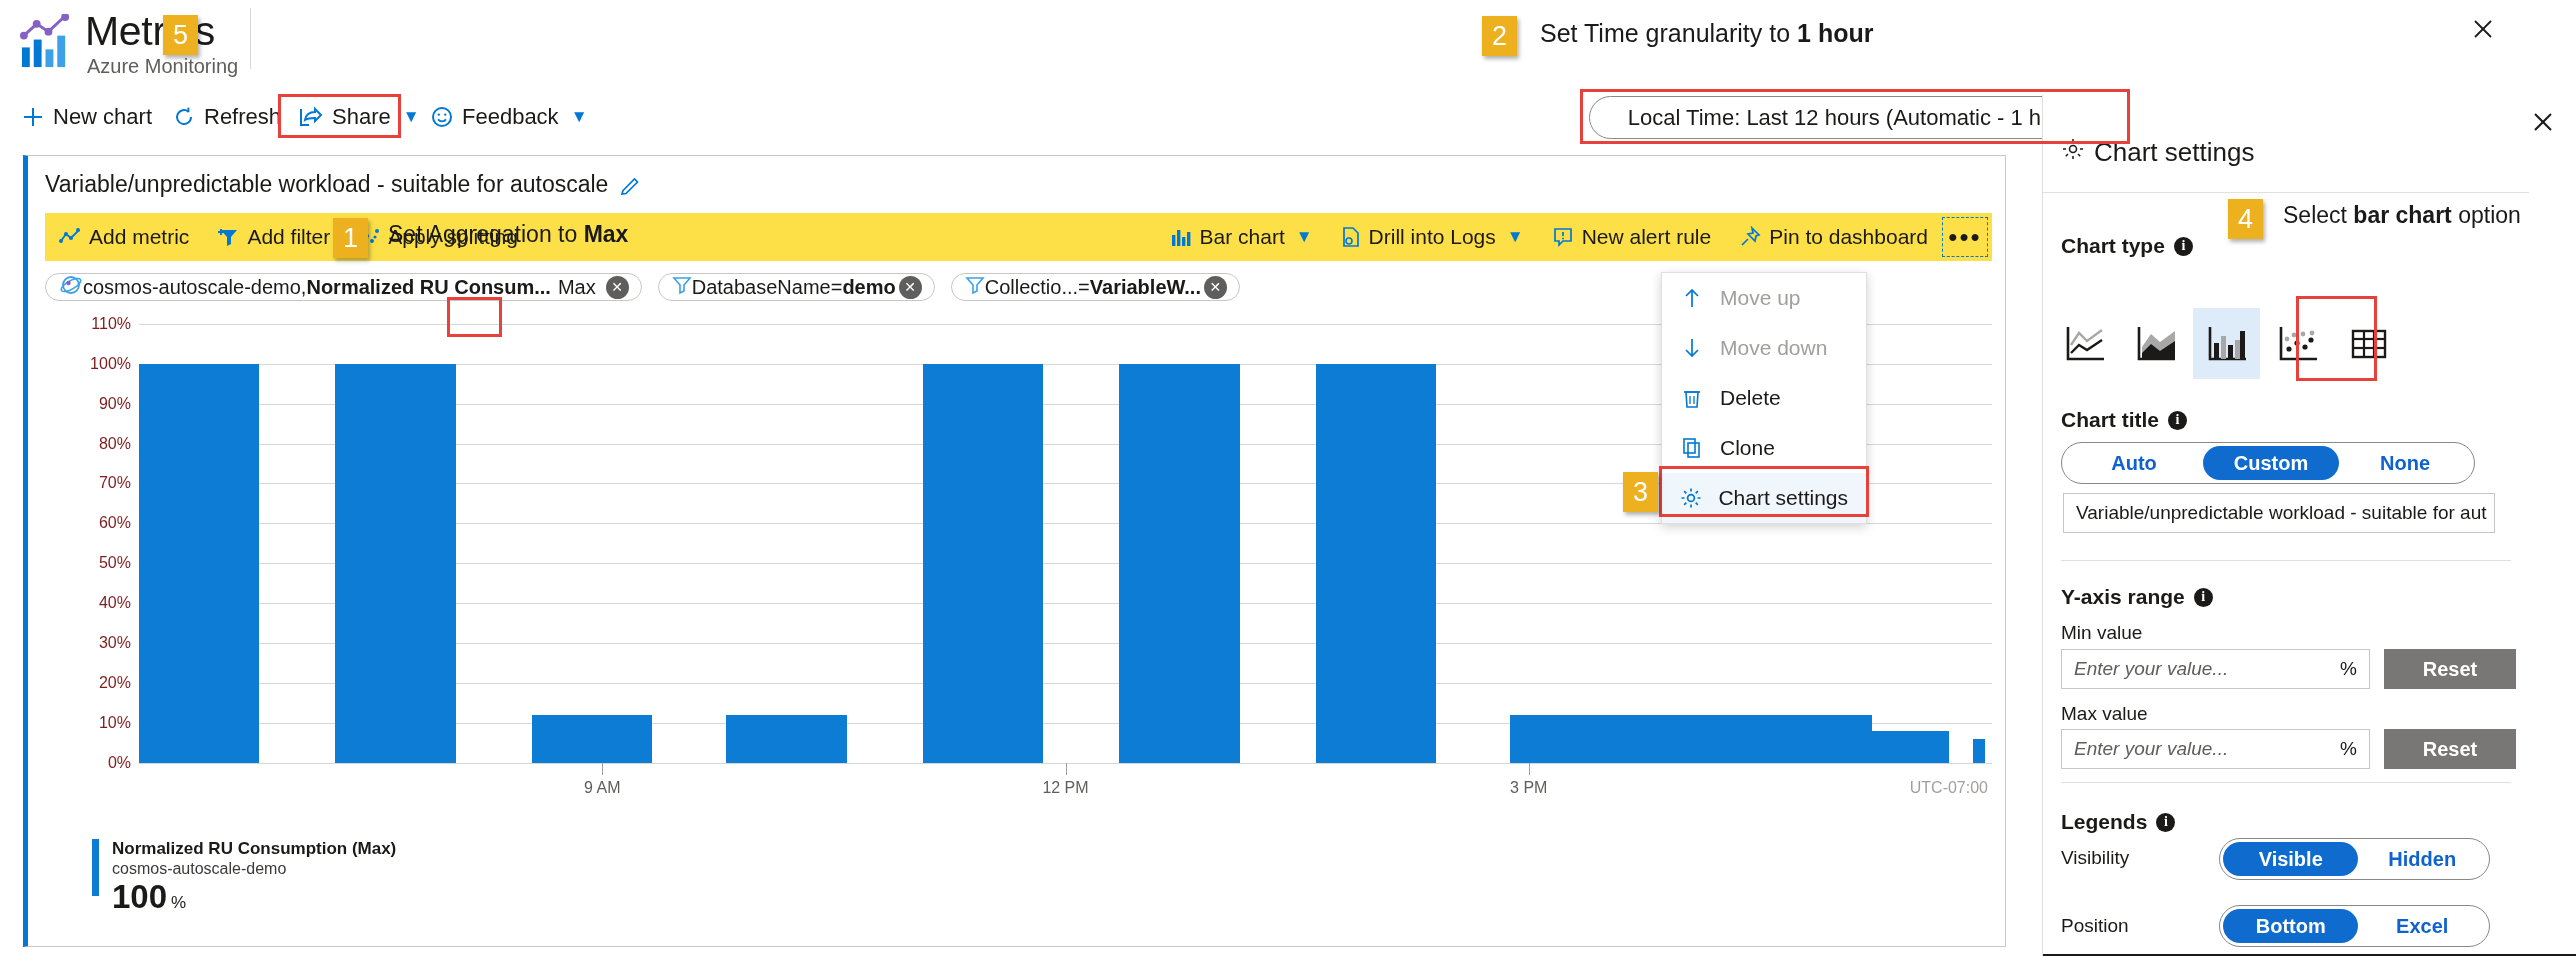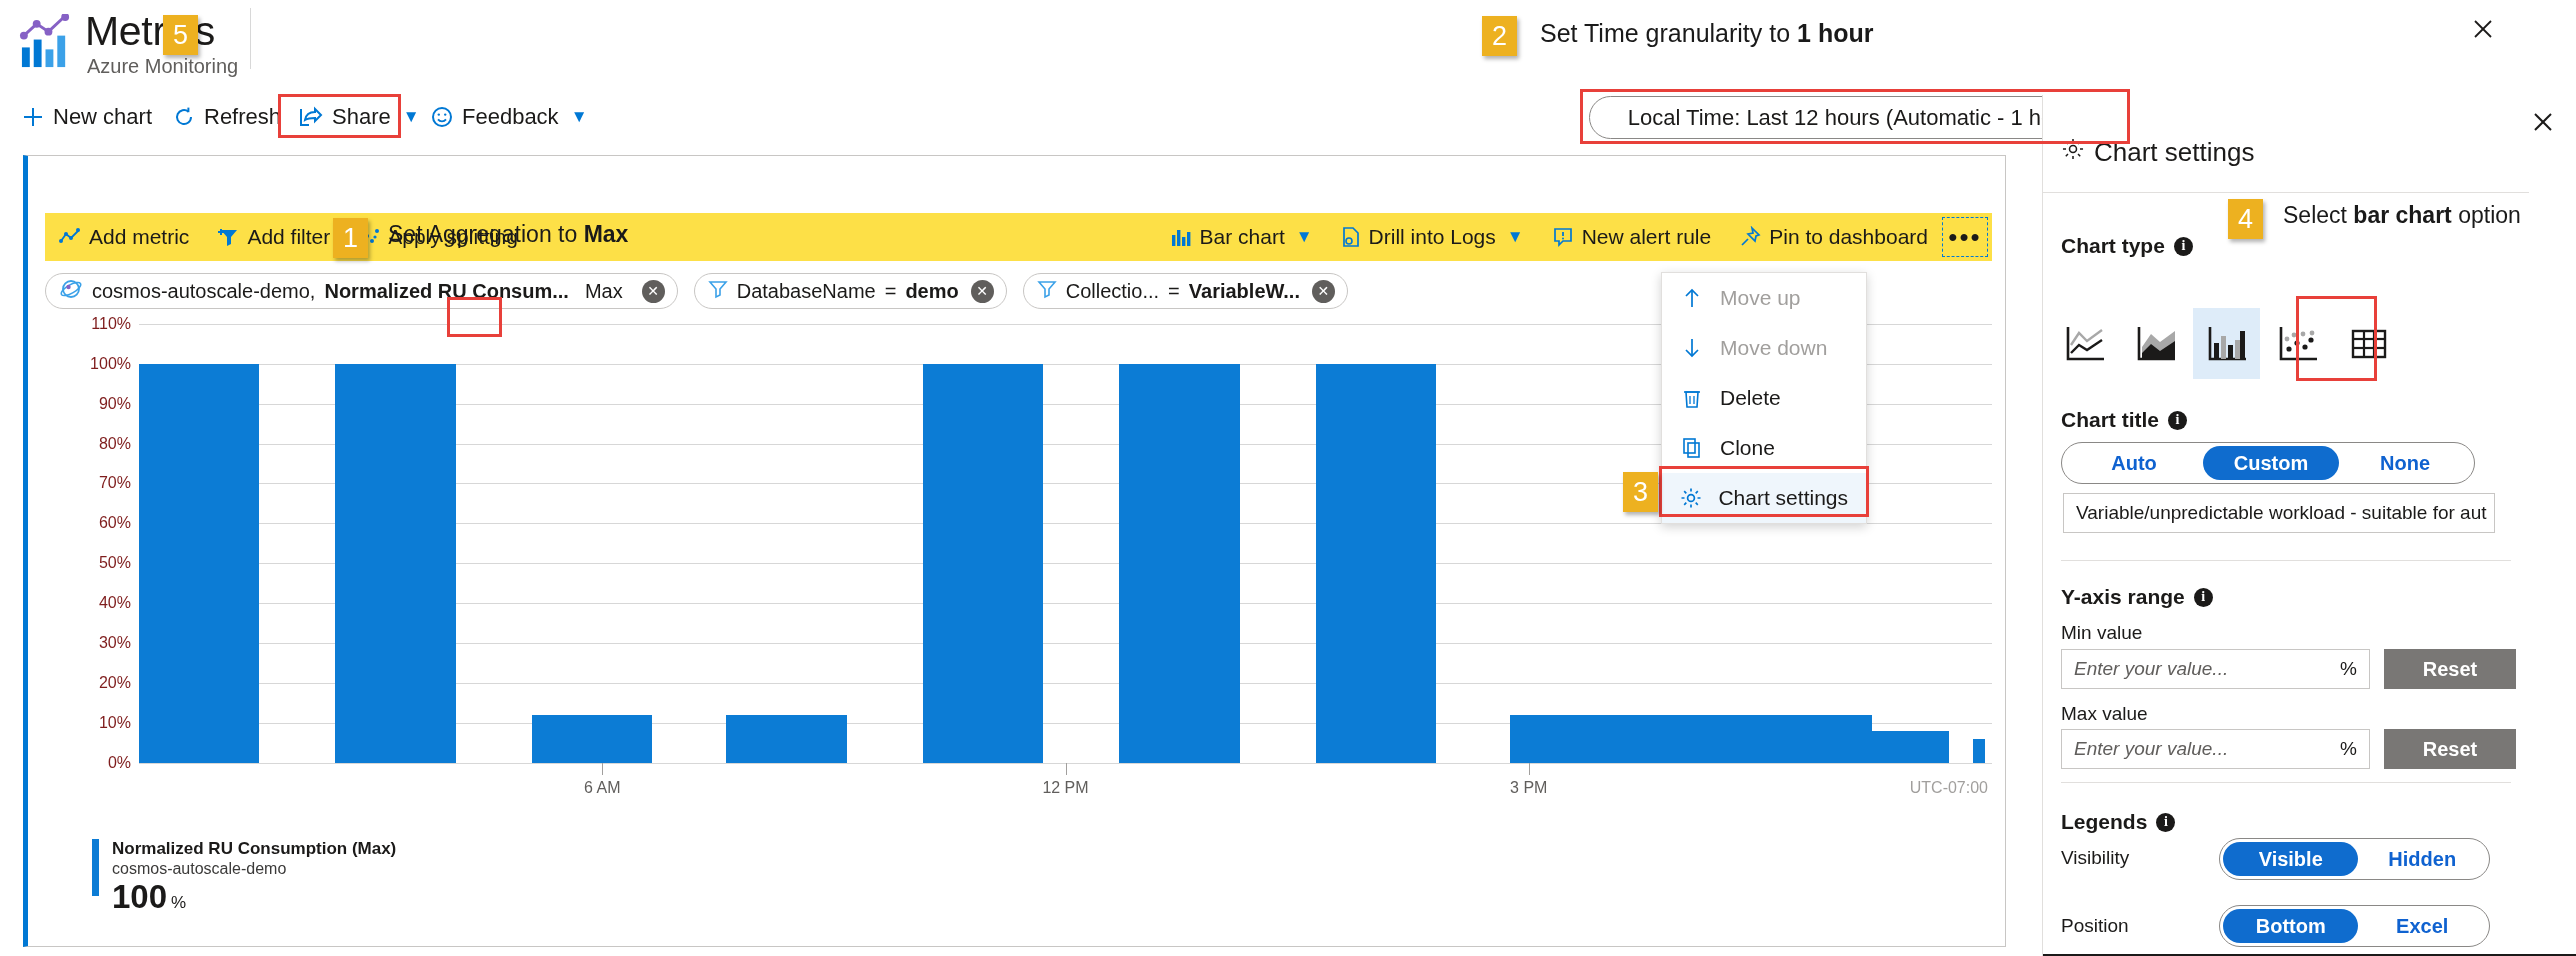--- a/index.html
+++ b/index.html
@@ -99,22 +99,22 @@
   .mt-item .glyph { color: #0078d4; display: flex; align-items: center; }
   .mt-right { position: absolute; right: 4px; top: 0; height: 48px; display: flex; align-items: center; }
   .ellipsis-btn {
     width: 46px; height: 40px; display: flex; align-items: center; justify-content: center;
     font-size: 26px; color: #1b1a19; border: 1px dashed #0078d4; cursor: pointer; letter-spacing: 2px;
   }
 
   
   .chips-row { position: absolute; left: 17px; top: 117px; display: flex; align-items: center; gap: 16px; }
   .chip {
-    height: 36px; border: 1px solid #c8c6c4; border-radius: 21px; background: #fff;
-    display: flex; align-items: center; gap: 9px; padding: 0 12px 0 13px;
+    height: 28px; border: 1px solid #c8c6c4; border-radius: 21px; background: #fff;
+    display: flex; align-items: center; padding: 0 12px 0 13px;
     font-size: 20px; color: #1b1a19; cursor: pointer; white-space: nowrap;
   }
   .chip b { font-weight: 700; }
   .chip-x {
     width: 23px; height: 23px; border-radius: 50%; background: #605e5c; color: #fff;
     display: flex; align-items: center; justify-content: center; font-size: 14px;
     margin-left: 3px; cursor: pointer;
   }
   .agg-text { padding: 2px 7px; font-size: 20px; }
 
@@ -297,20 +297,28 @@
 
   <div class="callout-badge" style="left:1482px; top:16px;">2</div>
   <div class="callout-text" style="left:1540px; top:19px;">
     <span>Set Time granularity to </span><b>1 hour</b>
   </div>
 
   <div class="red-box" style="left:278px; top:94px; width:123px; height:44px;"></div>
 
   <div class="chart-card">
 
+    <div class="chart-card-title">
+      <span>Variable/unpredictable workload - suitable for autoscale</span>
+      <span class="pencil-icon">
+        <svg width="22" height="22" viewBox="0 0 22 22">
+            <path d="M3 16.5 14.5 5l3 3L6 19.5l-4 .5z" fill="none" stroke="#0078d4" stroke-width="1.7"></path>
+          </svg>
+      </span>
+    </div>
 
     <div class="metric-toolbar">
       <div class="mt-item">
         <span class="glyph">
           <svg width="22" height="20" viewBox="0 0 22 20">
               <polyline points="2,14 7,7 12,11 20,3" fill="none" stroke="#0078d4" stroke-width="1.8"></polyline>
               <circle cx="2" cy="14" r="2" fill="#0078d4"></circle>
               <circle cx="7" cy="7" r="2" fill="#0078d4"></circle>
               <circle cx="12" cy="11" r="2" fill="#0078d4"></circle>
               <circle cx="19" cy="3" r="2" fill="#0078d4"></circle>
@@ -470,21 +478,21 @@
           <div class="bar" style="left: 63.5%; width: 6.5%; height: 399px; background: rgb(12, 124, 213);"></div>
           <div class="bar" style="left: 74%; width: 6.5%; height: 48px; background: rgb(12, 124, 213);"></div>
           <div class="bar" style="left: 80.5%; width: 6.5%; height: 48px; background: rgb(12, 124, 213);"></div>
           <div class="bar" style="left: 87%; width: 6.5%; height: 48px; background: rgb(12, 124, 213);"></div>
           <div class="bar" style="left: 93.4%; width: 4.3%; height: 32px; background: rgb(12, 124, 213);"></div>
           <div class="bar" style="left: 99%; width: 0.6%; height: 24px; background: rgb(12, 124, 213);"></div>
         </div>
       <div class="xaxis" id="xaxis">
         <div class="tz-label">UTC-07:00</div>
       <div class="xtick" style="left: 25%;"></div>
-          <div class="xtick-label" style="left: 25%;">6 AM</div>
+          <div class="xtick-label" style="left: 25%;">9 AM</div>
           <div class="xtick" style="left: 50%;"></div>
           <div class="xtick-label" style="left: 50%;">12 PM</div>
           <div class="xtick" style="left: 75%;"></div>
           <div class="xtick-label" style="left: 75%;">3 PM</div>
         </div>
     </div>
 
     <div class="legend">
       <div class="legend-swatch"></div>
       <div>

